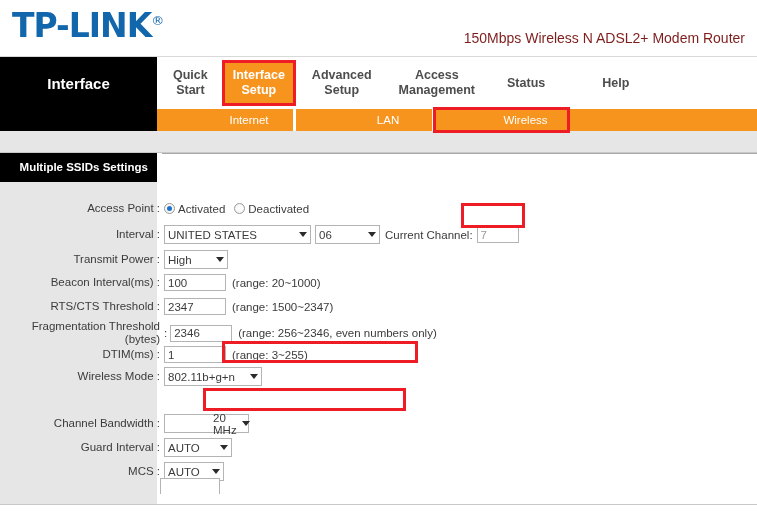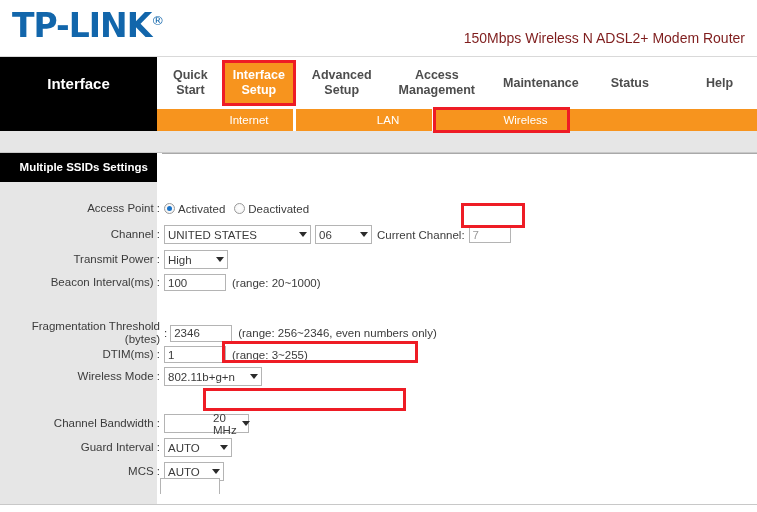--- a/index.html
+++ b/index.html
@@ -348,21 +348,20 @@
   <div class="nav-brand">Interface</div>
   <div class="nav-items">
     <div class="nav-item" id="nav-quick-start">Quick
 Start</div>
     <div class="nav-item active" id="nav-interface-setup">Interface
 Setup</div>
     <div class="nav-item" id="nav-advanced-setup">Advanced
 Setup</div>
     <div class="nav-item" id="nav-access-management">Access
 Management</div>
-    <div class="nav-item" id="nav-maintenance">Maintenance</div>
     <div class="nav-item" id="nav-status">Status</div>
     <div class="nav-item" id="nav-help">Help</div>
   </div>
 </div>
 
 <div class="subnav">
   <div class="subnav-left-pad"></div>
   <div class="subnav-items">
     <div class="subnav-item">Internet</div>
     <div class="subnav-item">LAN</div>
@@ -395,27 +394,27 @@
         <span class="radio-label">Activated</span>
       </span>
       <span class="radio-wrap">
         <span class="radio"></span>
         <span class="radio-label">Deactivated</span>
       </span>
     </div>
   </div>
 
   <div class="form-row" style="top:73px;">
-    <div class="f-label">Channel :</div>
+    <div class="f-label">Interval :</div>
     <div class="f-control">
       <span class="sel" style="width:147px;">
         <span class="sel-val">UNITED STATES</span>
         <span class="arrow"></span>
       </span>
-      <span class="sel" style="width:57px; margin-left:4px;">
+      <span class="sel" style="width:65px; margin-left:4px;">
         <span class="sel-val">06</span>
         <span class="arrow"></span>
       </span>
       <span class="hint" style="margin-left:5px;">Current Channel:</span>
       <input class="txt disabled" style="width: 42px; margin-left: 4px;" readonly="" value="7">
     </div>
   </div>
 
   <div class="form-row" style="top:98px;">
     <div class="f-label">Transmit Power :</div>
@@ -428,20 +427,27 @@
   </div>
 
   <div class="form-row" style="top:122px;">
     <div class="f-label">Beacon Interval(ms) :</div>
     <div class="f-control">
       <input class="txt" style="width: 62px;" value="100">
       <span class="hint">(range: 20~1000)</span>
     </div>
   </div>
 
+  <div class="form-row" style="top:146px;">
+    <div class="f-label">RTS/CTS Threshold :</div>
+    <div class="f-control">
+      <input class="txt" style="width: 62px;" value="2347">
+      <span class="hint">(range: 1500~2347)</span>
+    </div>
+  </div>
 
   <div class="form-row" style="top:168px;">
     <div class="f-label" style="white-space:pre-line;">Fragmentation Threshold
 (bytes)</div>
     <div class="f-control">
       <span class="hint" style="margin-left:0; margin-right:3px;">:</span>
       <input class="txt" style="width: 62px;" value="2346">
       <span class="hint">(range: 256~2346, even numbers only)</span>
     </div>
   </div>

